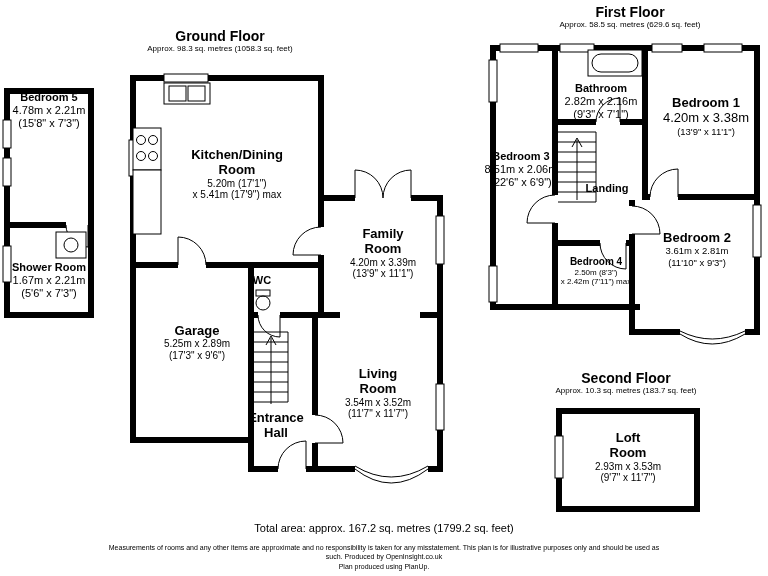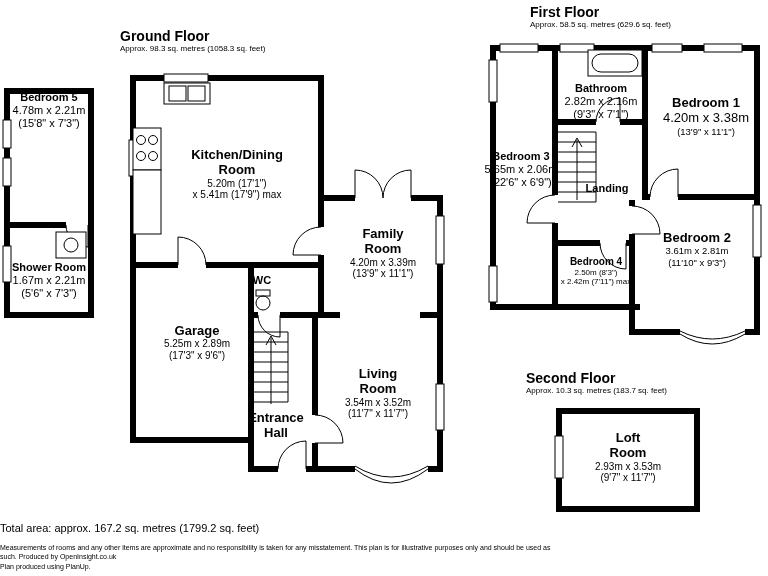--- a/index.html
+++ b/index.html
@@ -13,24 +13,24 @@
   .fix{fill:#fff;stroke:var(--wall,#000);stroke-width:1}
   .room{position:absolute;text-align:center;line-height:1.18}
   .nm{font-weight:bold;margin:0 auto}
   .dm{white-space:nowrap}
   .room-lg .nm{font-size:13px}
   .room-lg .dm{font-size:10px}
   .room-md .nm{font-size:11px}
   .room-md .dm{font-size:11px}
   .room-sm .nm{font-size:10px}
   .room-sm .dm{font-size:8px}
-  .floor-title{position:absolute;text-align:left}
+  .floor-title{position:absolute;text-align:center}
   .ft{font-weight:bold;font-size:14px}
   .fs{font-size:8px;margin-top:0}
-  .footer{position:absolute;left:0;width:768px;text-align:left}
+  .footer{position:absolute;left:0;width:768px;text-align:center}
   .total{font-size:11px}
   .fine{font-size:7px;line-height:1.35}
 </style>
 </head>
 <body>
 
 <div id="plan">
 
   <svg width="768" height="576" viewBox="0 0 768 576">
 
@@ -215,21 +215,21 @@
     <div class="dm">2.82m x 2.16m</div>
     <div class="dm">(9'3" x 7'1")</div>
   </div>
   <div class="room room-lg" style="left:656px;top:95px;width:100px">
     <div class="nm">Bedroom 1</div>
     <div class="dm" style="font-size:13px">4.20m x 3.38m</div>
     <div class="dm" style="font-size:9.5px">(13'9" x 11'1")</div>
   </div>
   <div class="room room-md" style="left:481px;top:150px;width:80px">
     <div class="nm">Bedroom 3</div>
-    <div class="dm">5.65m x 2.06m</div>
+    <div class="dm">8.51m x 2.06m</div>
     <div class="dm">(22'6" x 6'9")</div>
   </div>
   <div class="room room-md" style="left:572px;top:182px;width:70px">
     <div class="nm">Landing</div>
   </div>
   <div class="room room-lg" style="left:647px;top:230px;width:100px">
     <div class="nm">Bedroom 2</div>
     <div class="dm" style="font-size:9.5px">3.61m x 2.81m</div>
     <div class="dm" style="font-size:9.5px">(11'10" x 9'3")</div>
   </div>

